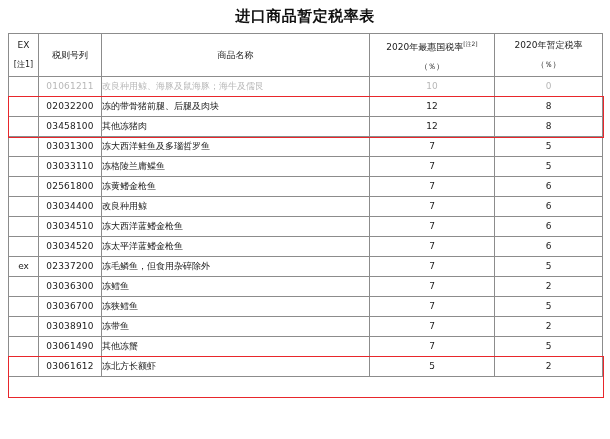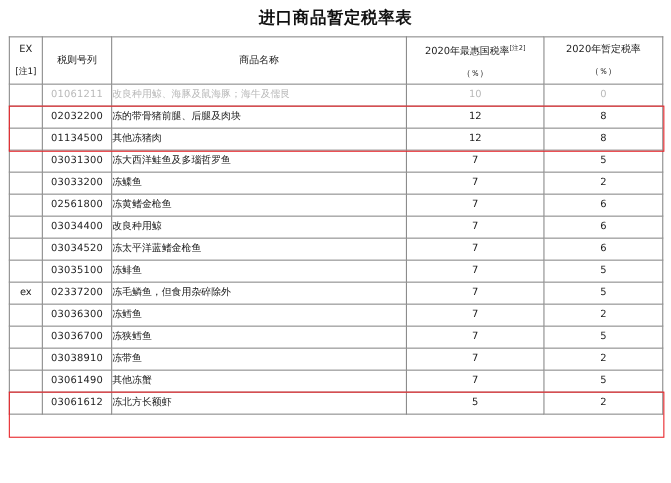--- a/index.html
+++ b/index.html
@@ -131,66 +131,66 @@
         </tr>
         <tr>
           <td class="ex-col"></td>
           <td class="code-col">02032200</td>
           <td class="name-col">冻的带骨猪前腿、后腿及肉块</td>
           <td class="rate-col">12</td>
           <td class="rate-col">8</td>
         </tr>
         <tr>
           <td class="ex-col"></td>
-          <td class="code-col">01134500</td>
+          <td class="code-col">03458100</td>
           <td class="name-col">其他冻猪肉</td>
           <td class="rate-col">12</td>
           <td class="rate-col">8</td>
         </tr>
         <tr>
           <td class="ex-col"></td>
           <td class="code-col">03031300</td>
           <td class="name-col">冻大西洋鲑鱼及多瑙哲罗鱼</td>
           <td class="rate-col">7</td>
           <td class="rate-col">5</td>
         </tr>
         <tr>
           <td class="ex-col"></td>
-          <td class="code-col">03033200</td>
-          <td class="name-col">冻鲽鱼</td>
-          <td class="rate-col">7</td>
-          <td class="rate-col">2</td>
+          <td class="code-col">03033110</td>
+          <td class="name-col">冻格陵兰庸鲽鱼</td>
+          <td class="rate-col">7</td>
+          <td class="rate-col">5</td>
         </tr>
         <tr>
           <td class="ex-col"></td>
           <td class="code-col">02561800</td>
           <td class="name-col">冻黄鳍金枪鱼</td>
           <td class="rate-col">7</td>
           <td class="rate-col">6</td>
         </tr>
         <tr>
           <td class="ex-col"></td>
           <td class="code-col">03034400</td>
           <td class="name-col">改良种用鲸</td>
           <td class="rate-col">7</td>
           <td class="rate-col">6</td>
         </tr>
         <tr>
           <td class="ex-col"></td>
+          <td class="code-col">03034510</td>
+          <td class="name-col">冻大西洋蓝鳍金枪鱼</td>
+          <td class="rate-col">7</td>
+          <td class="rate-col">6</td>
+        </tr>
+        <tr>
+          <td class="ex-col"></td>
           <td class="code-col">03034520</td>
           <td class="name-col">冻太平洋蓝鳍金枪鱼</td>
           <td class="rate-col">7</td>
           <td class="rate-col">6</td>
-        </tr>
-        <tr>
-          <td class="ex-col"></td>
-          <td class="code-col">03035100</td>
-          <td class="name-col">冻鲱鱼</td>
-          <td class="rate-col">7</td>
-          <td class="rate-col">5</td>
         </tr>
         <tr>
           <td class="ex-col">ex</td>
           <td class="code-col">02337200</td>
           <td class="name-col">冻毛鳞鱼，但食用杂碎除外</td>
           <td class="rate-col">7</td>
           <td class="rate-col">5</td>
         </tr>
         <tr>
           <td class="ex-col"></td>

